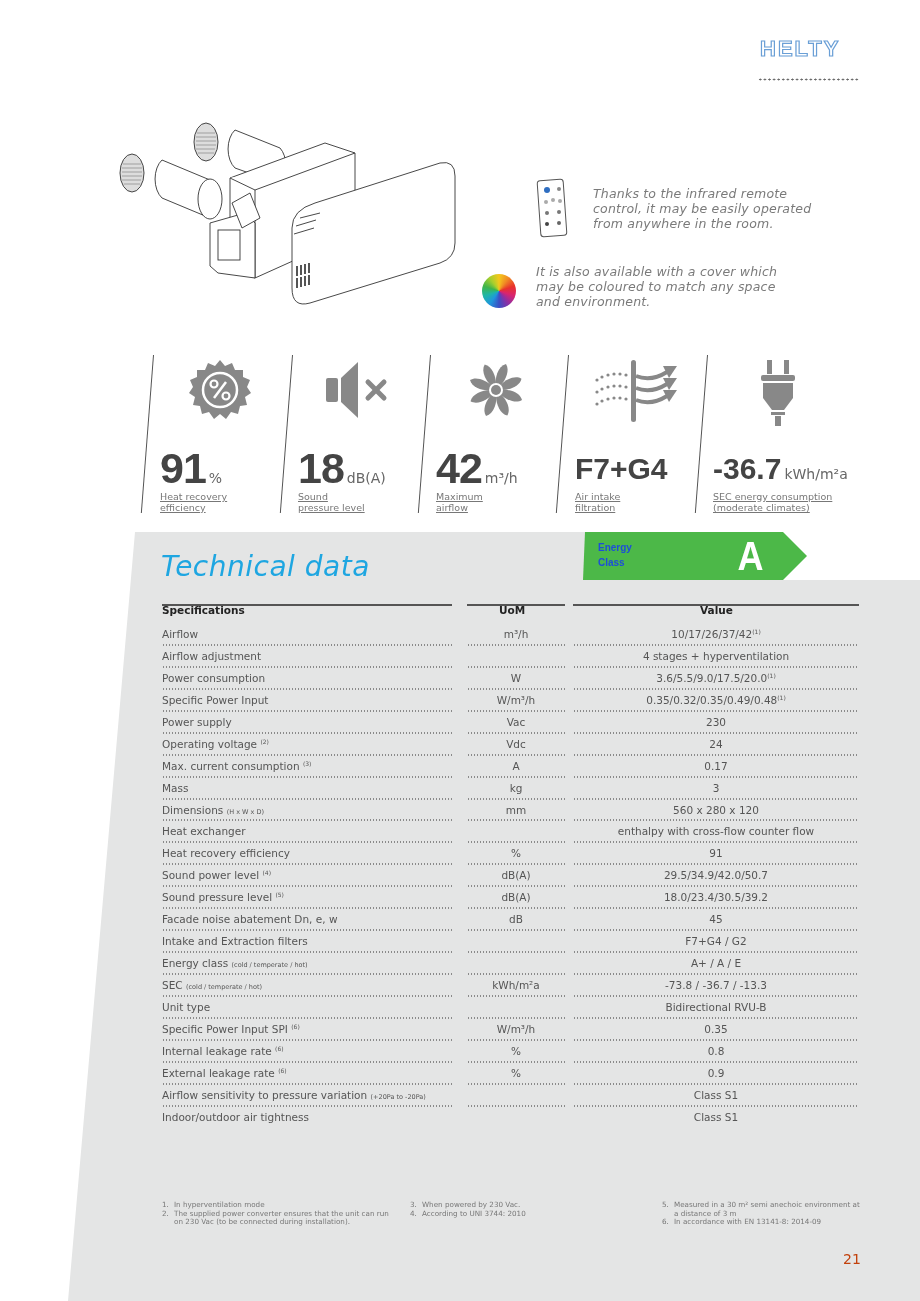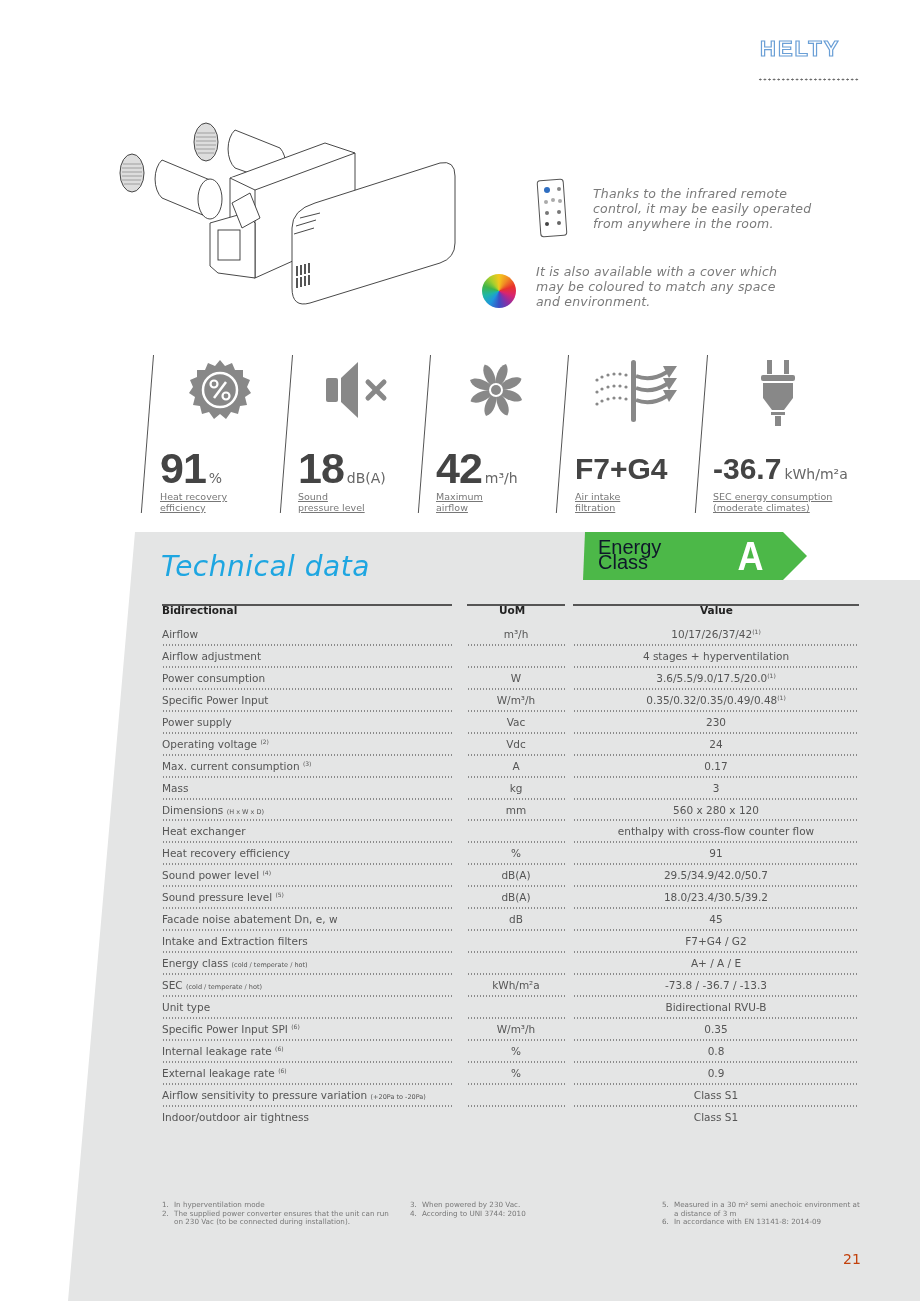--- a/index.html
+++ b/index.html
@@ -36,21 +36,21 @@
   .stat-num.sm { font-size: 30px; letter-spacing: 0; }
   .stat-unit { font-size: 14px; color: #666; margin-left: 3px; font-weight: normal; }
   .stat-label { position: absolute; top: 141px; left: 0; font-size: 9.5px; line-height: 11px; color: #777; white-space: pre-line; text-decoration: underline; }
 
   
   .panel { position: absolute; left: 0; top: 532px; width: 920px; height: 769px; }
   .panel-bg { position: absolute; inset: 0; }
   .tech-title { position: absolute; left: 161px; top: 550px; font-size: 28px; font-style: italic; color: #1ea6e1; font-weight: normal; letter-spacing: 0.5px; font-family: "DejaVu Sans", sans-serif; }
 
   .energy { position: absolute; left: 583px; top: 532px; width: 224px; height: 48px; }
-  .energy-label { position: absolute; left: 598px; top: 540px; font-family: "Liberation Sans", sans-serif; font-weight: normal; font-size: 20px; line-height: 15px; color: #0f172a; white-space: pre-line; }
+  .energy-label { position: absolute; left: 598px; top: 540px; font-family: "Liberation Sans", sans-serif; font-weight: bold; font-size: 10px; line-height: 15px; color: #1d4ed8; white-space: pre-line; }
   .energy-class { position: absolute; left: 736px; top: 534px; font-family: "Liberation Sans", sans-serif; font-weight: bold; font-size: 40px; color: #fff; transform: scaleX(0.9); }
 
   
   .table { position: absolute; left: 162px; top: 600px; width: 697px; }
   .thead { position: relative; height: 24px; font-size: 10.5px; font-weight: bold; color: #222; }
   .thead div { position: absolute; top: 4px; }
   .th-spec { left: 0; }
   .th-uom { left: 337px; }
   .th-val { left: 538px; }
   .head-line { position: absolute; top: 22px; height: 2px; background: #555; }
@@ -293,21 +293,21 @@
   <svg width="224" height="48" viewBox="0 0 224 48">
     <polygon points="2,0 200,0 224,24 200,48 0,48" fill="#4cb848"></polygon>
   </svg>
 </div>
 <div class="energy-label">Energy
 Class</div>
 <div class="energy-class">A</div>
 
 <div class="table">
   <div class="thead">
-    <div class="th-spec">Bidirectional</div>
+    <div class="th-spec">Specifications</div>
     <div class="th-uom">UoM</div>
     <div class="th-val">Value</div>
     <div class="head-line" style="left:0;width:290px"></div>
     <div class="head-line" style="left:305px;width:98px"></div>
     <div class="head-line" style="left:411px;width:286px"></div>
   </div>
   <div id="rows">
       <div class="row">
         <div class="cell c-spec"><span>Airflow</span></div>
         <div class="cell c-uom">m³/h</div>

